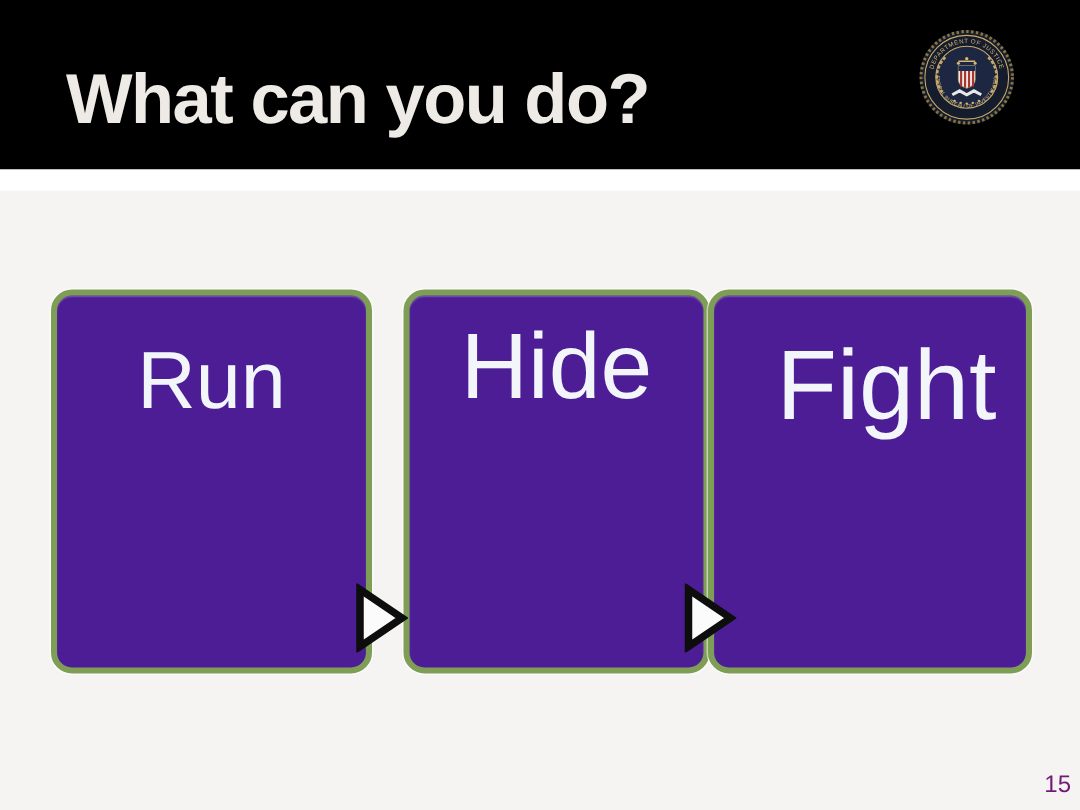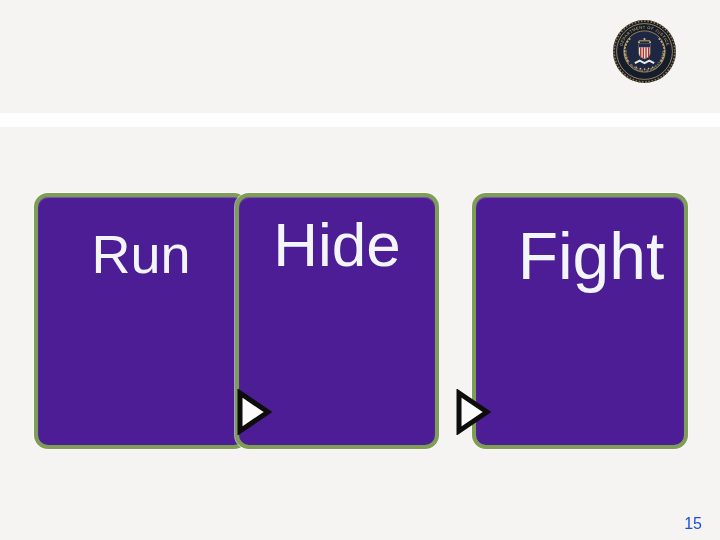--- a/index.html
+++ b/index.html
@@ -28,45 +28,48 @@
   }
   
   .step{
     position:absolute;top:193px;height:256px;box-sizing:border-box;
     background:#4c1d95;
     border:4px solid #7e9d55;
     border-radius:14px;
     box-shadow:inset 0 1px 1px rgba(255,255,255,0.25), 0 0 0 1px rgba(255,255,255,0.55);
   }
   .step-run{left:34px;width:214px;}
-  .step-hide{left:235px;width:204px;}
+  .step-hide{left:269px;width:204px;}
   .step-fight{left:472px;width:216px;}
   .step-label{
     position:absolute;left:0;width:100%;text-align:center;
     color:#f2f5fa;line-height:1;font-weight:400;
   }
   .step-run .step-label{top:30px;font-size:54px;}
   .step-hide .step-label{top:17px;font-size:62px;}
   .step-fight .step-label{top:26px;font-size:66px;padding-left:11px;}
   .arrow{
     position:absolute;top:389px;width:36px;height:46px;z-index:5;
   }
   .arrow-1{left:236px;}
   .arrow-2{left:455px;}
   
   .page-number{
-    position:absolute;right:18px;top:516px;
-    font-size:16px;color:#1d4ed8;line-height:1;
+    position:absolute;right:6px;top:516px;
+    font-size:16px;color:#701a75;line-height:1;
   }
 </style>
 </head>
 <body>
 
 <div class="slide">
 
+  <div class="header">
+    <div class="slide-title">What can you do?</div>
+  </div>
 
   <svg class="seal" viewBox="0 0 64 64">
     <circle cx="32" cy="32" r="31" fill="#151c2c"></circle>
     <circle cx="32" cy="32" r="30" fill="none" stroke="#8a7440" stroke-width="2" stroke-dasharray="1.6 1.6"></circle>
     <circle cx="32" cy="32" r="27.5" fill="none" stroke="#c9a96a" stroke-width="0.7"></circle>
     <circle cx="32" cy="32" r="20.3" fill="#1d2742" stroke="#c9a96a" stroke-width="0.7"></circle>
     <defs>
       <path id="arcTop" d="M 9.5,32 A 22.5,22.5 0 1 1 54.5,32" fill="none"></path>
       <path id="arcBottom" d="M 12,32 A 20,20 0 0 0 52,32" fill="none"></path>
     </defs>

